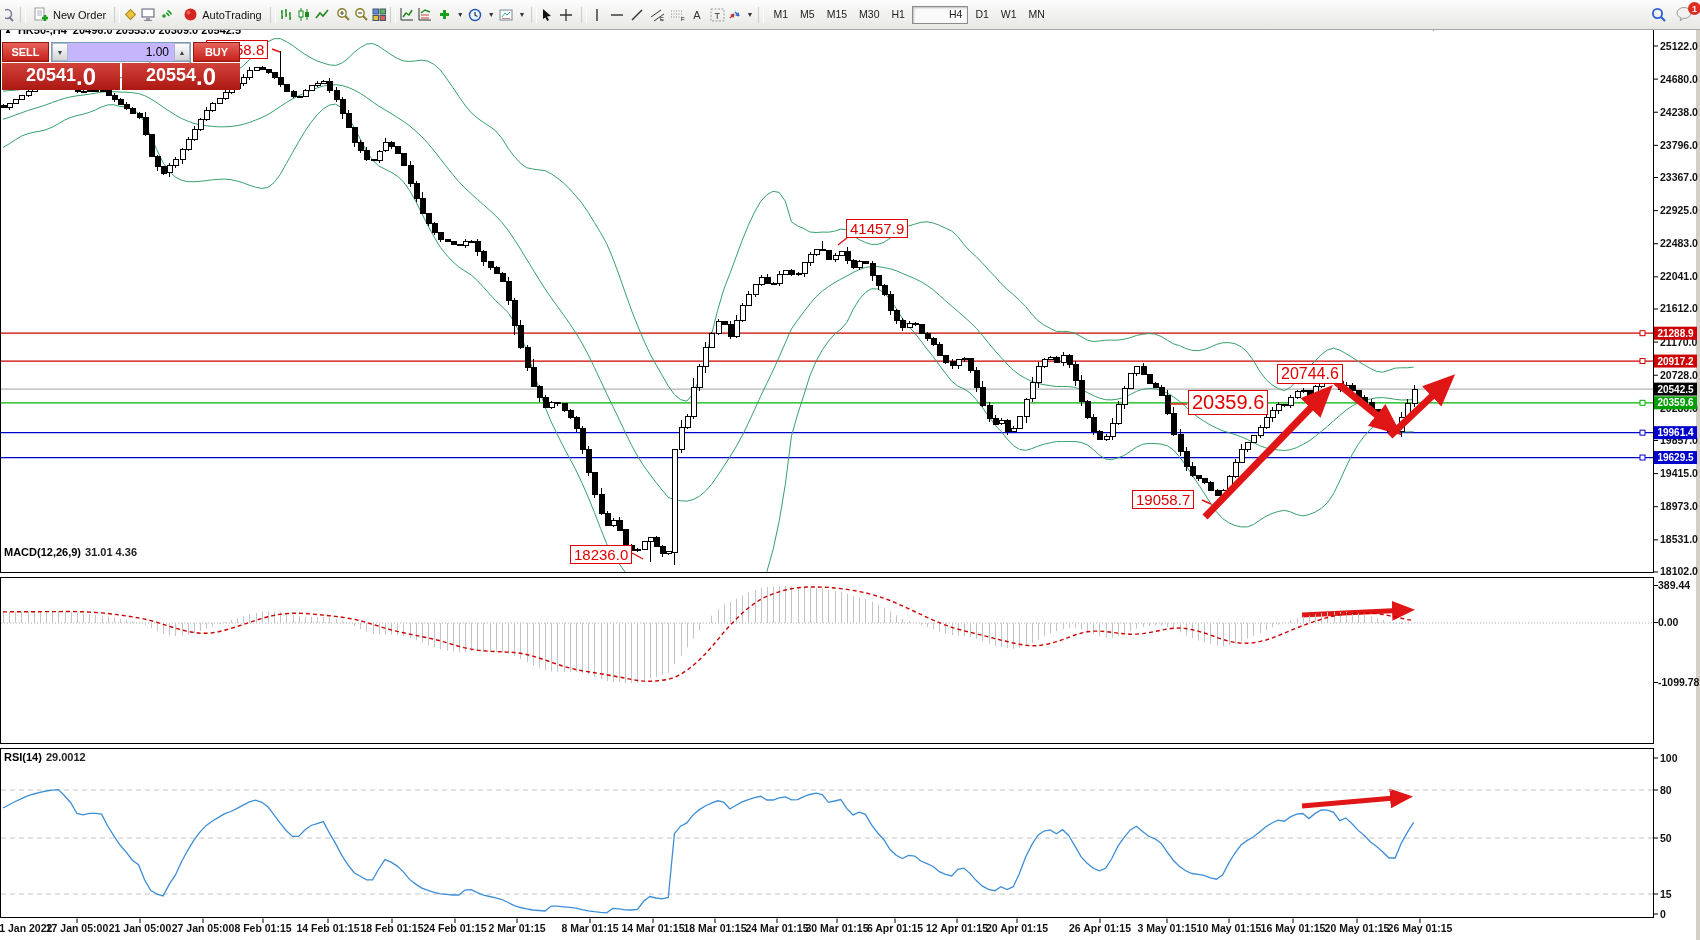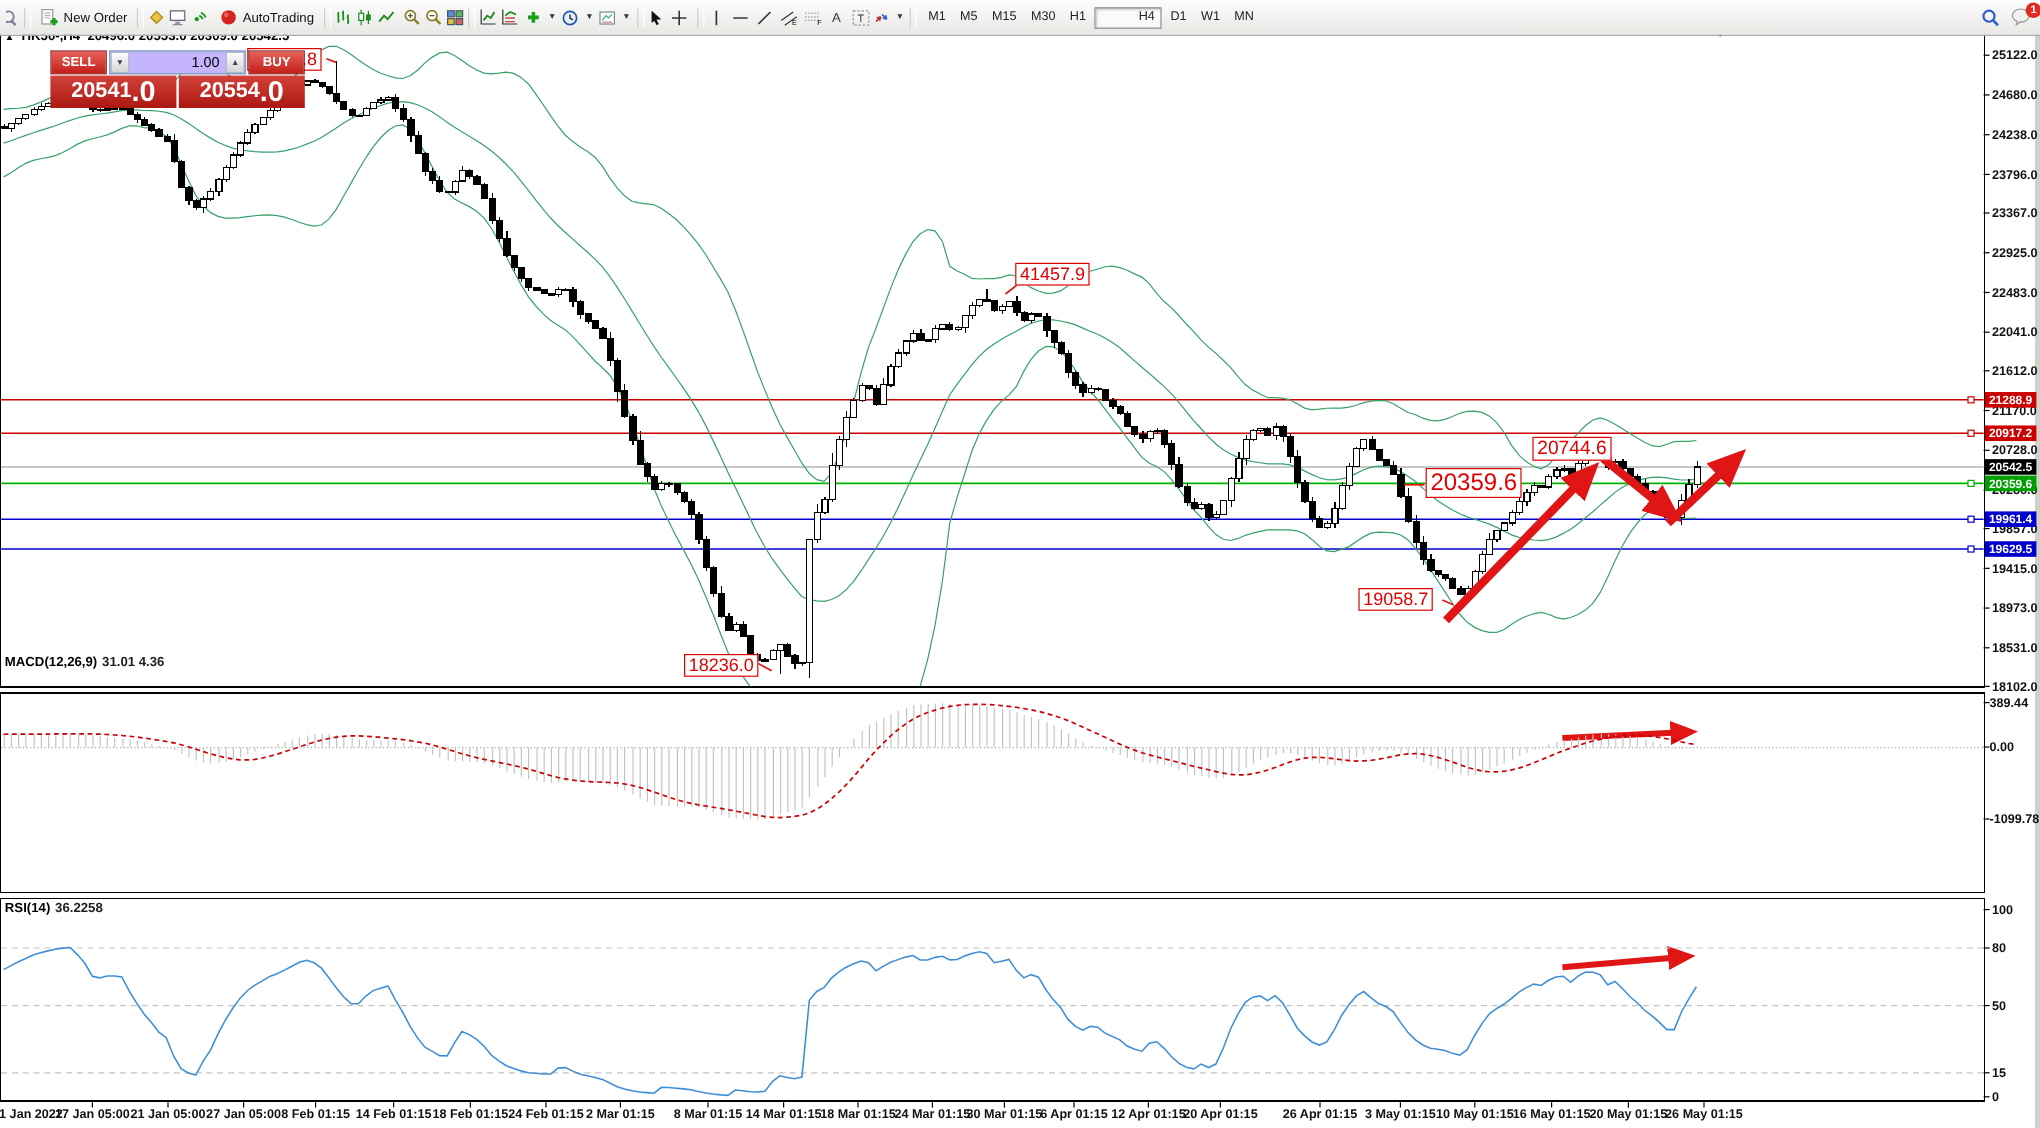--- a/index.html
+++ b/index.html
@@ -12,21 +12,21 @@
   .tb-caret{font-size:7px;color:#333;margin-left:1px;}
   .tf{padding:0 5px;height:16px;line-height:16px;font-size:10.5px;color:#222;margin:0 1px;}
   .tf.active{background:#fafafa;border:1px solid #8c8c8c;box-shadow:inset 1px 1px 2px rgba(0,0,0,.25);line-height:14px;padding-left:36px;}
   .tb-right{margin-left:auto;display:flex;align-items:center;margin-right:6px;gap:10px;}
   .badge{position:absolute;top:-4px;right:-7px;background:#e02b20;color:#fff;border-radius:50%;width:13px;height:13px;font-size:9px;font-weight:bold;display:flex;align-items:center;justify-content:center;}
   .chat-wrap{position:relative;}
   
   .chart-header{position:absolute;left:4px;top:24px;z-index:6;font-size:11px;font-weight:bold;color:#000;display:flex;align-items:center;gap:6px;}
   .chart-header .tri{font-size:8px;}
   
-  .trade-widget{position:absolute;left:2px;top:42px;width:212px;z-index:7;padding-left:40px;}
+  .trade-widget{position:absolute;left:2px;top:42px;width:238px;z-index:7;}
   .tw-row1{display:flex;height:20px;gap:2px;}
   .tw-btn{width:47px;background:linear-gradient(#e8625b,#c32019);color:#fff;font-size:11px;font-weight:bold;display:flex;align-items:center;justify-content:center;border:1px solid #8f1a14;box-sizing:border-box;cursor:pointer;}
   .tw-vol{flex:1;display:flex;background:#c4b5fd;border:1px solid #7f9db9;box-sizing:border-box;}
   .tw-spin{width:14px;background:linear-gradient(#fdfdfd,#d4d4d4);border:1px solid #a8b8c8;font-size:7px;color:#345;display:flex;align-items:center;justify-content:center;cursor:pointer;}
   .tw-volval{flex:1;font-size:12px;display:flex;align-items:center;justify-content:flex-end;padding-right:5px;color:#000;}
   .tw-row2{display:flex;gap:2px;margin-top:1px;height:27px;}
   .tw-price{flex:1;background:linear-gradient(#d2423a,#ab1812);color:#fff;display:flex;align-items:flex-end;justify-content:center;padding-bottom:1px;}
   .tw-price .sm{font-size:18px;font-weight:bold;line-height:1.5;}
   .tw-price .big{font-size:24px;font-weight:bold;line-height:.95;}
   
@@ -1160,21 +1160,21 @@
         <span class="sm">20554</span>
         <span class="big">.0</span>
       </div>
   </div>
 </div>
 
 <div class="ind-title" style="top:546px;">
   <span>MACD(12,26,9)</span><span class="val">31.01 4.36</span>
 </div>
 <div class="ind-title" style="top:751px;">
-  <span>RSI(14)</span><span class="val">36.2258</span>
+  <span>RSI(14)</span><span class="val">29.0012</span>
 </div>
 <div id="flags">
     <div class="price-flag" style="left: 206px; top: 40px; font-size: 15px;">25058.8</div>
     <div class="price-flag" style="left: 846px; top: 219px; font-size: 15px;">41457.9</div>
     <div class="price-flag" style="left: 570px; top: 545px; font-size: 15px;">18236.0</div>
     <div class="price-flag" style="left: 1108px; top: 490px; font-size: 15px; margin-left: 24px;">19058.7</div>
     <div class="price-flag" style="left: 1277px; top: 364px; font-size: 16px;">20744.6</div>
     <div class="price-flag" style="left: 1188px; top: 390px; font-size: 20px;">20359.6</div>
   </div>
 

